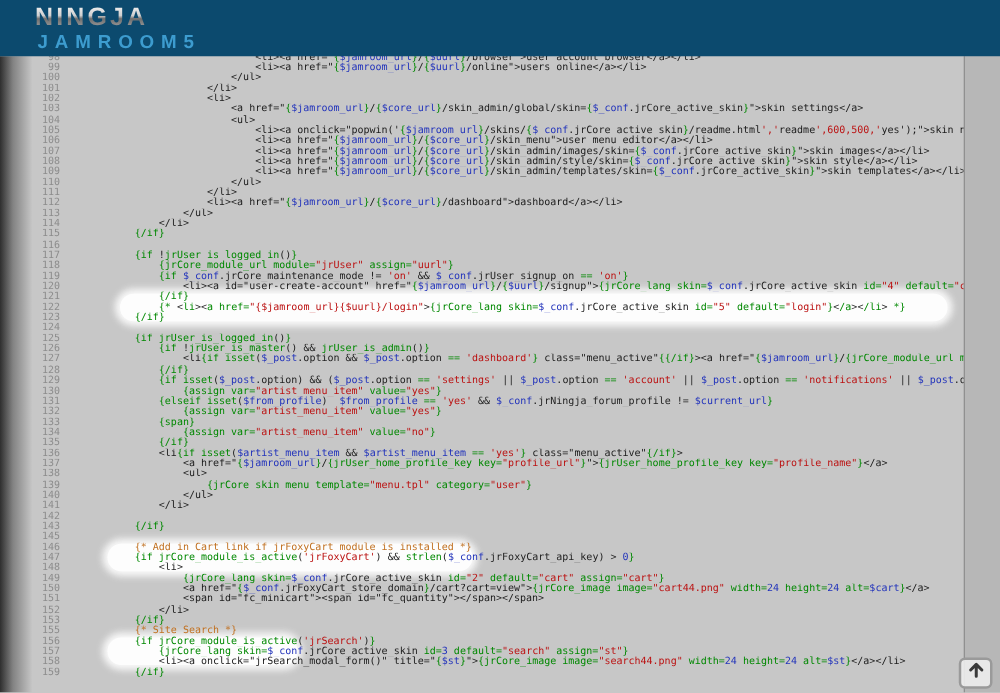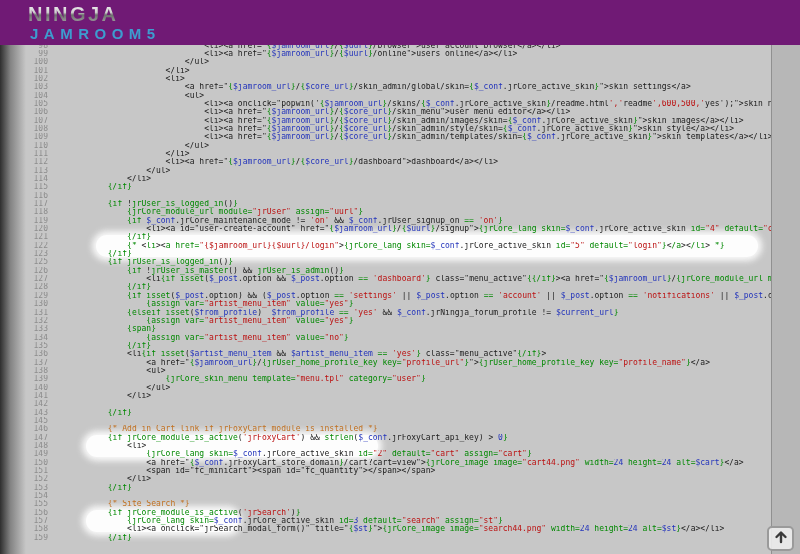--- a/index.html
+++ b/index.html
@@ -1,20 +1,20 @@
 <!DOCTYPE html>
 <html><head>
 <meta charset="utf-8">
 <style>
   html,body{margin:0;padding:0;}
   body{width:800px;height:554px;overflow:hidden;background:#c7c7c7;position:relative;
        font-family:"Liberation Sans",sans-serif;}
 
   
-  .site-header{position:absolute;top:0;left:0;width:800px;height:45px;background:#701a75;
+  .site-header{position:absolute;top:0;left:0;width:800px;height:45px;background:#0c4a6e;
                z-index:30;display:flex;align-items:center;}
   .logo{margin-left:28px;display:flex;flex-direction:column;line-height:1;}
   .logo-top{font-family:"Liberation Sans",sans-serif;font-weight:800;font-size:20px;
             letter-spacing:2.5px;
             background:linear-gradient(180deg,#f4f4f4 0%,#cfcfcf 42%,#6e6e6e 55%,#a8a8a8 100%);
             -webkit-background-clip:text;background-clip:text;color:transparent;}
   .logo-bottom{font-family:"Liberation Sans",sans-serif;font-weight:bold;font-size:15px;
                letter-spacing:5.5px;color:#3d9ccf;margin-top:2px;margin-left:2px;}
   .nav{margin-left:auto;display:flex;align-items:center;gap:22px;margin-right:20px;}
   .nav-item{color:#c6c6c6;font-size:12.5px;cursor:pointer;}
@@ -82,20 +82,21 @@
       <div class="row"><span class="ln">114</span><span class="tx">                &lt;/li&gt;</span></div>
       <div class="row"><span class="ln">115</span><span class="tx">            <span class="k">{/if}</span></span></div>
       <div class="row"><span class="ln">116</span><span class="tx"></span></div>
       <div class="row"><span class="ln">117</span><span class="tx">            <span class="k">{if <span class="d">!</span>jrUser_is_logged_in<span class="d">(</span><span class="d">)</span>}</span></span></div>
       <div class="row"><span class="ln">118</span><span class="tx">                <span class="k">{jrCore_module_url module=<span class="s">"jrUser"</span> assign=<span class="s">"uurl"</span>}</span></span></div>
       <div class="row"><span class="ln">119</span><span class="tx">                <span class="k">{if <span class="v">$_conf</span><span class="d">.jrCore_maintenance_mode</span> <span class="d">!=</span> <span class="s">'on'</span> <span class="d">&amp;&amp;</span> <span class="v">$_conf</span><span class="d">.jrUser_signup_on</span> == <span class="s">'on'</span>}</span></span></div>
       <div class="row"><span class="ln">120</span><span class="tx">                    &lt;li&gt;&lt;a id="user-create-account" href="<span class="k">{<span class="v">$jamroom_url</span>}</span>/<span class="k">{<span class="v">$uurl</span>}</span>/signup"&gt;<span class="k">{jrCore_lang skin=<span class="v">$_conf</span><span class="d">.jrCore_active_skin</span> id=<span class="s">"4"</span> default=<span class="s">"create account"</span>}</span>&lt;/a&gt;&lt;/li&gt;</span></div>
       <div class="row"><span class="ln">121</span><span class="tx">                <span class="k">{/if}</span></span></div>
       <div class="row"><span class="ln">122</span><span class="tx">                <span class="k">{* <span class="d">&lt;</span>li<span class="d">&gt;</span><span class="d">&lt;</span>a href=<span class="s">"{$jamroom_url}{$uurl}/login"</span><span class="d">&gt;</span>{jrCore_lang skin=<span class="v">$_conf</span><span class="d">.jrCore_active_skin</span> id=<span class="s">"5"</span> default=<span class="s">"login"</span>}<span class="d">&lt;</span>/a<span class="d">&gt;</span><span class="d">&lt;</span>/li<span class="d">&gt;</span> *}</span></span></div>
       <div class="row"><span class="ln">123</span><span class="tx">            <span class="k">{/if}</span></span></div>
+      <div class="row"><span class="ln">124</span><span class="tx"></span></div>
       <div class="row"><span class="ln">125</span><span class="tx">            <span class="k">{if jrUser_is_logged_in<span class="d">(</span><span class="d">)</span>}</span></span></div>
       <div class="row"><span class="ln">126</span><span class="tx">                <span class="k">{if <span class="d">!</span>jrUser_is_master<span class="d">(</span><span class="d">)</span> <span class="d">&amp;&amp;</span> jrUser_is_admin<span class="d">(</span><span class="d">)</span>}</span></span></div>
       <div class="row"><span class="ln">127</span><span class="tx">                    &lt;li<span class="k">{if isset<span class="d">(</span><span class="v">$_post</span><span class="d">.option</span> <span class="d">&amp;&amp;</span> <span class="v">$_post</span><span class="d">.option</span> == <span class="s">'dashboard'</span>}</span> class="menu_active"<span class="k">{</span><span class="k">{/if}</span>&gt;&lt;a href="<span class="k">{<span class="v">$jamroom_url</span>}</span>/<span class="k">{jrCore_module_url module=}</span>/dashboard"&gt;dashboard&lt;/a&gt;&lt;/li&gt;</span></div>
       <div class="row"><span class="ln">128</span><span class="tx">                <span class="k">{/if}</span></span></div>
       <div class="row"><span class="ln">129</span><span class="tx">                <span class="k">{if isset<span class="d">(</span><span class="v">$_post</span><span class="d">.option</span><span class="d">)</span> <span class="d">&amp;&amp;</span> <span class="d">(</span><span class="v">$_post</span><span class="d">.option</span> == <span class="s">'settings'</span> <span class="d">||</span> <span class="v">$_post</span><span class="d">.option</span> == <span class="s">'account'</span> <span class="d">||</span> <span class="v">$_post</span><span class="d">.option</span> == <span class="s">'notifications'</span> <span class="d">||</span> <span class="v">$_post</span><span class="d">.option</span> == }</span></span></div>
       <div class="row"><span class="ln">130</span><span class="tx">                    <span class="k">{assign var=<span class="s">"artist_menu_item"</span> value=<span class="s">"yes"</span>}</span></span></div>
       <div class="row"><span class="ln">131</span><span class="tx">                <span class="k">{elseif isset<span class="d">(</span><span class="v">$from_profile</span><span class="d">)</span>  <span class="v">$from_profile</span> == <span class="s">'yes'</span> <span class="d">&amp;&amp;</span> <span class="v">$_conf</span><span class="d">.jrNingja_forum_profile</span> <span class="d">!=</span> <span class="v">$current_url</span>}</span></span></div>
       <div class="row"><span class="ln">132</span><span class="tx">                    <span class="k">{assign var=<span class="s">"artist_menu_item"</span> value=<span class="s">"yes"</span>}</span></span></div>
       <div class="row"><span class="ln">133</span><span class="tx">                <span class="k">{span}</span></span></div>
       <div class="row"><span class="ln">134</span><span class="tx">                    <span class="k">{assign var=<span class="s">"artist_menu_item"</span> value=<span class="s">"no"</span>}</span></span></div>
@@ -110,21 +111,20 @@
       <div class="row"><span class="ln">143</span><span class="tx">            <span class="k">{/if}</span></span></div>
       <div class="row"><span class="ln">145</span><span class="tx"></span></div>
       <div class="row"><span class="ln">146</span><span class="tx">            <span class="c">{* Add in Cart link if jrFoxyCart module is installed *}</span></span></div>
       <div class="row"><span class="ln">147</span><span class="tx">            <span class="k">{if jrCore_module_is_active<span class="d">(</span><span class="s">'jrFoxyCart'</span><span class="d">)</span> <span class="d">&amp;&amp;</span> strlen<span class="d">(</span><span class="v">$_conf</span><span class="d">.jrFoxyCart_api_key</span><span class="d">)</span> <span class="d">&gt;</span> <span class="n">0</span>}</span></span></div>
       <div class="row"><span class="ln">148</span><span class="tx">                &lt;li&gt;</span></div>
       <div class="row"><span class="ln">149</span><span class="tx">                    <span class="k">{jrCore_lang skin=<span class="v">$_conf</span><span class="d">.jrCore_active_skin</span> id=<span class="s">"2"</span> default=<span class="s">"cart"</span> assign=<span class="s">"cart"</span>}</span></span></div>
       <div class="row"><span class="ln">150</span><span class="tx">                    &lt;a href="<span class="k">{<span class="v">$_conf</span><span class="d">.jrFoxyCart_store_domain</span>}</span>/cart?cart=view"&gt;<span class="k">{jrCore_image image=<span class="s">"cart44.png"</span> width=<span class="n">24</span> height=<span class="n">24</span> alt=<span class="v">$cart</span>}</span>&lt;/a&gt;</span></div>
       <div class="row"><span class="ln">151</span><span class="tx">                    &lt;span id="fc_minicart"&gt;&lt;span id="fc_quantity"&gt;&lt;/span&gt;&lt;/span&gt;</span></div>
       <div class="row"><span class="ln">152</span><span class="tx">                &lt;/li&gt;</span></div>
       <div class="row"><span class="ln">153</span><span class="tx">            <span class="k">{/if}</span></span></div>
-      <div class="row"><span class="ln">154</span><span class="tx"></span></div>
       <div class="row"><span class="ln">155</span><span class="tx">            <span class="c">{* Site Search *}</span></span></div>
       <div class="row"><span class="ln">156</span><span class="tx">            <span class="k">{if jrCore_module_is_active<span class="d">(</span><span class="s">'jrSearch'</span><span class="d">)</span>}</span></span></div>
       <div class="row"><span class="ln">157</span><span class="tx">                <span class="k">{jrCore_lang skin=<span class="v">$_conf</span><span class="d">.jrCore_active_skin</span> id=<span class="n">3</span> default=<span class="s">"search"</span> assign=<span class="s">"st"</span>}</span></span></div>
       <div class="row"><span class="ln">158</span><span class="tx">                &lt;li&gt;&lt;a onclick="jrSearch_modal_form()" title="<span class="k">{<span class="v">$st</span>}</span>"&gt;<span class="k">{jrCore_image image=<span class="s">"search44.png"</span> width=<span class="n">24</span> height=<span class="n">24</span> alt=<span class="v">$st</span>}</span>&lt;/a&gt;&lt;/li&gt;</span></div>
       <div class="row"><span class="ln">159</span><span class="tx">            <span class="k">{/if}</span></span></div>
     </div>
 </div>
 
 <div class="right-band"></div>
 <div class="left-shade"></div>

